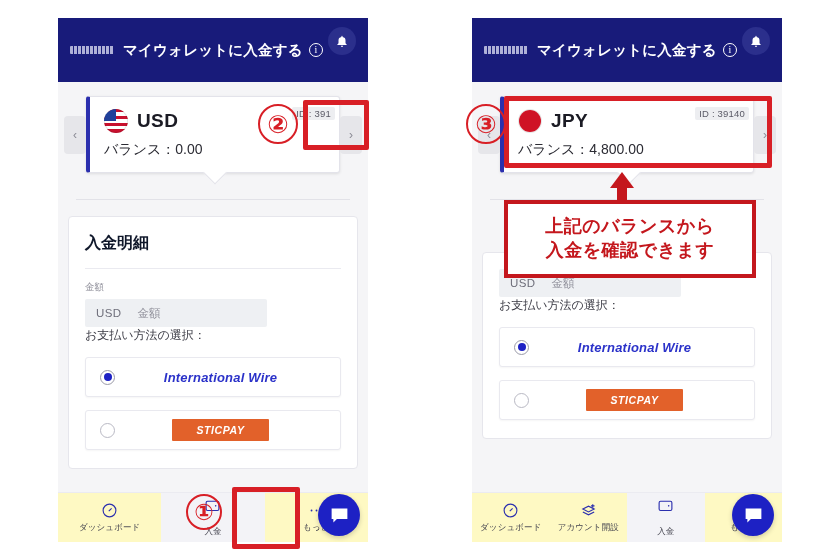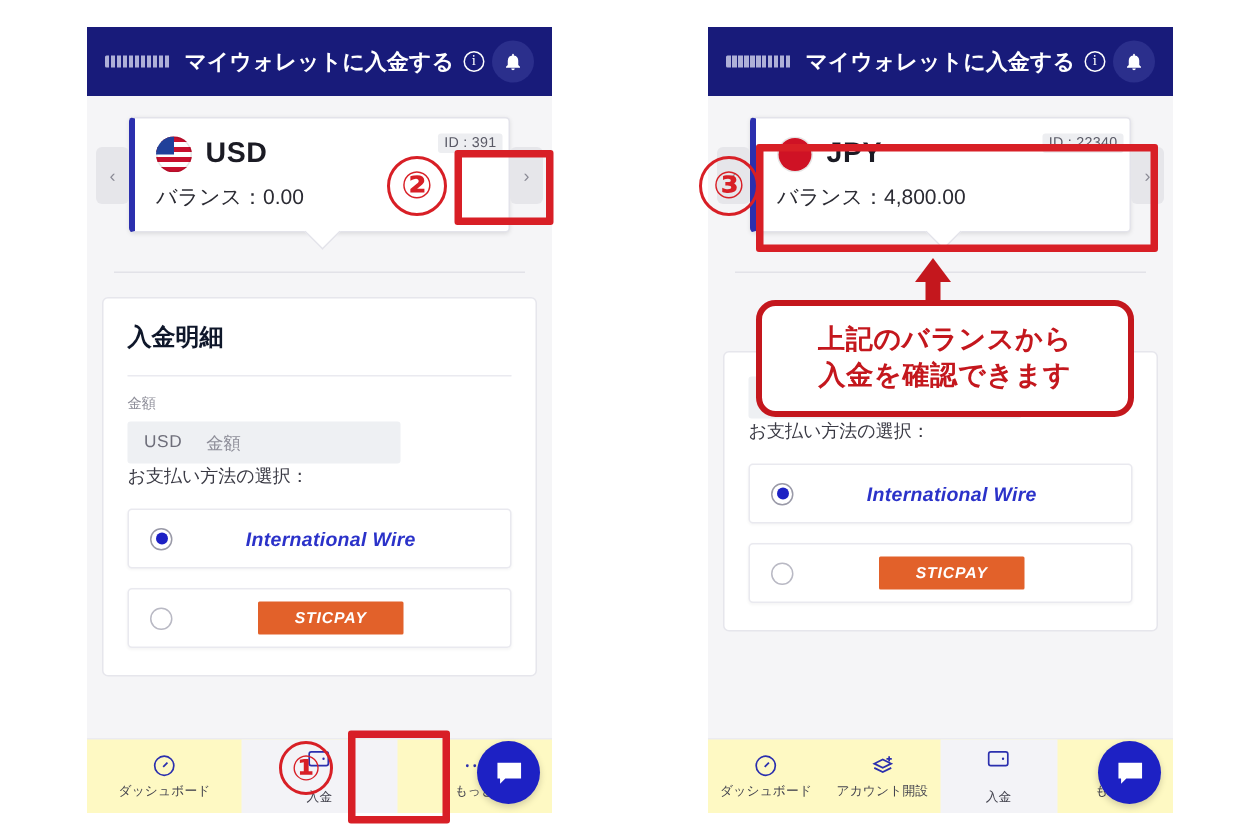--- a/index.html
+++ b/index.html
@@ -24,21 +24,21 @@
   .panel-right { left: 472px; }
 
   .screen {
     position: absolute; inset: 0;
     background: #f5f5f7;
     display: flex; flex-direction: column;
   }
 
   
   .appbar {
-    height: 46px;
+    height: 64px;
     background: #181b7a;
     display: flex; align-items: center;
     padding: 0 12px;
     flex: 0 0 auto;
     position: relative;
   }
   .brand-logo {
     width: 44px; height: 8px;
     background: repeating-linear-gradient(90deg,
        #c9cbe8 0 3px, #181b7a 3px 4px);
@@ -192,21 +192,21 @@
   .chat-fab {
     position:absolute; right:8px; bottom:6px;
     width:42px;height:42px;border-radius:50%;
     background:#1d21c4;
     display:flex;align-items:center;justify-content:center;
     z-index:8; box-shadow:0 2px 5px rgba(0,0,0,.18);
   }
   .chat-fab svg{ width:21px;height:21px;fill:#fff; }
 
   
-  .anno { position:absolute; z-index:20; pointer-events:none;border-radius:13px; }
+  .anno { position:absolute; z-index:20; pointer-events:none; }
   .anno-box { border:5px solid #d81f26; border-radius:2px; }
   .circ-num {
     border:2.5px solid #d81f26; border-radius:50%;
     color:#d81f26; font-weight:700;
     display:flex;align-items:center;justify-content:center;
     background:transparent;
   }
   .callout {
     border:4px solid #c4171d; background:#fff;
     color:#c4171d; font-weight:700; text-align:center;
@@ -323,21 +323,21 @@
           </svg>
         </div>
       </div>
 
       <div class="body">
 
         <div class="carousel">
           <div class="nav-arrow left">‹</div>
           <div class="nav-arrow right">›</div>
           <div class="wallet-card">
-            <div class="cur-id">ID : 22340</div>
+            <div class="cur-id">ID : 39140</div>
             <div class="cur-row">
               <div class="flag flag-jp"></div>
               <div class="cur-code">JPY</div>
             </div>
             <div class="balance">バランス：4,800.00</div>
           </div>
         </div>
 
         <div class="divider"></div>
 

